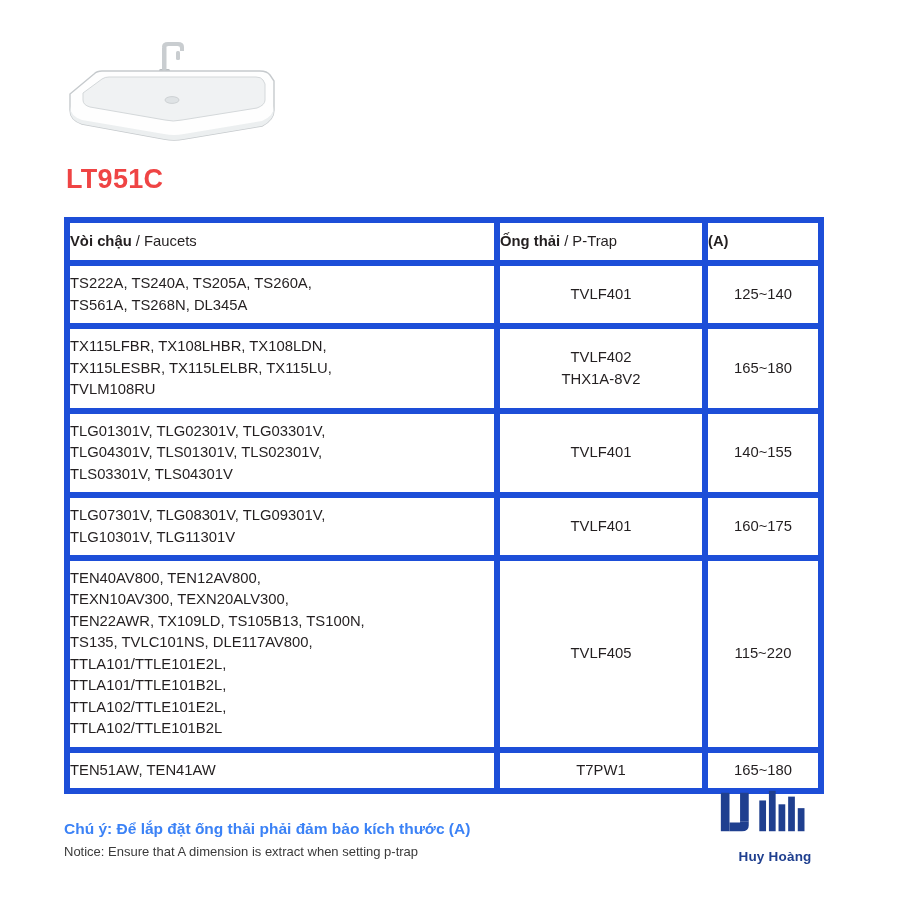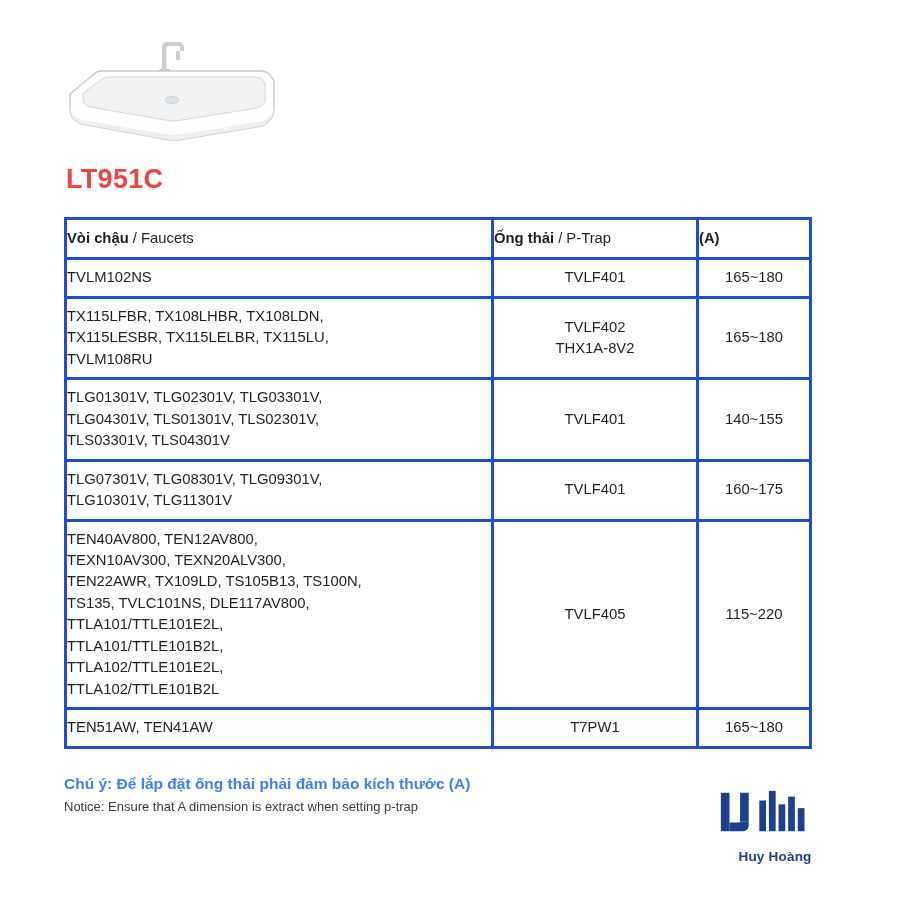--- a/index.html
+++ b/index.html
@@ -48,21 +48,21 @@
   
   table.spec {
     border-collapse: collapse;
     width: 736px;
     table-layout: fixed;
     font-size: 14.8px;
     color: #231f20;
   }
   table.spec th,
   table.spec td {
-    border: 3px solid #1d4ed8;
+    border: 6px solid #1d4ed8;
     padding: 7px 0;
     vertical-align: middle;
     line-height: 1.45;
   }
   table.spec th {
     font-weight: bold;
     text-align: left;
     padding-top: 8px;
     padding-bottom: 8px;
   }
@@ -153,26 +153,27 @@
         </th>
         <th class="c-ptrap">
           <span class="hdr-bold">Ống thải</span><span class="hdr-light"> / </span><span class="hdr-light">P-Trap</span>
         </th>
         <th class="c-a">(A)</th>
       </tr>
     </thead>
     <tbody id="table-body">
         <tr>
           <td class="c-faucet">
-            <span class="cell-line">TVLM102NS</span>
+            <span class="cell-line">TS222A, TS240A, TS205A, TS260A,</span>
+            <span class="cell-line">TS561A, TS268N, DL345A</span>
           </td>
           <td class="c-ptrap">
             <span class="cell-line">TVLF401</span>
           </td>
-          <td class="c-a">165~180</td>
+          <td class="c-a">125~140</td>
         </tr>
         <tr>
           <td class="c-faucet">
             <span class="cell-line">TX115LFBR, TX108LHBR, TX108LDN,</span>
             <span class="cell-line">TX115LESBR, TX115LELBR, TX115LU,</span>
             <span class="cell-line">TVLM108RU</span>
           </td>
           <td class="c-ptrap">
             <span class="cell-line">TVLF402</span>
             <span class="cell-line">THX1A-8V2</span>

